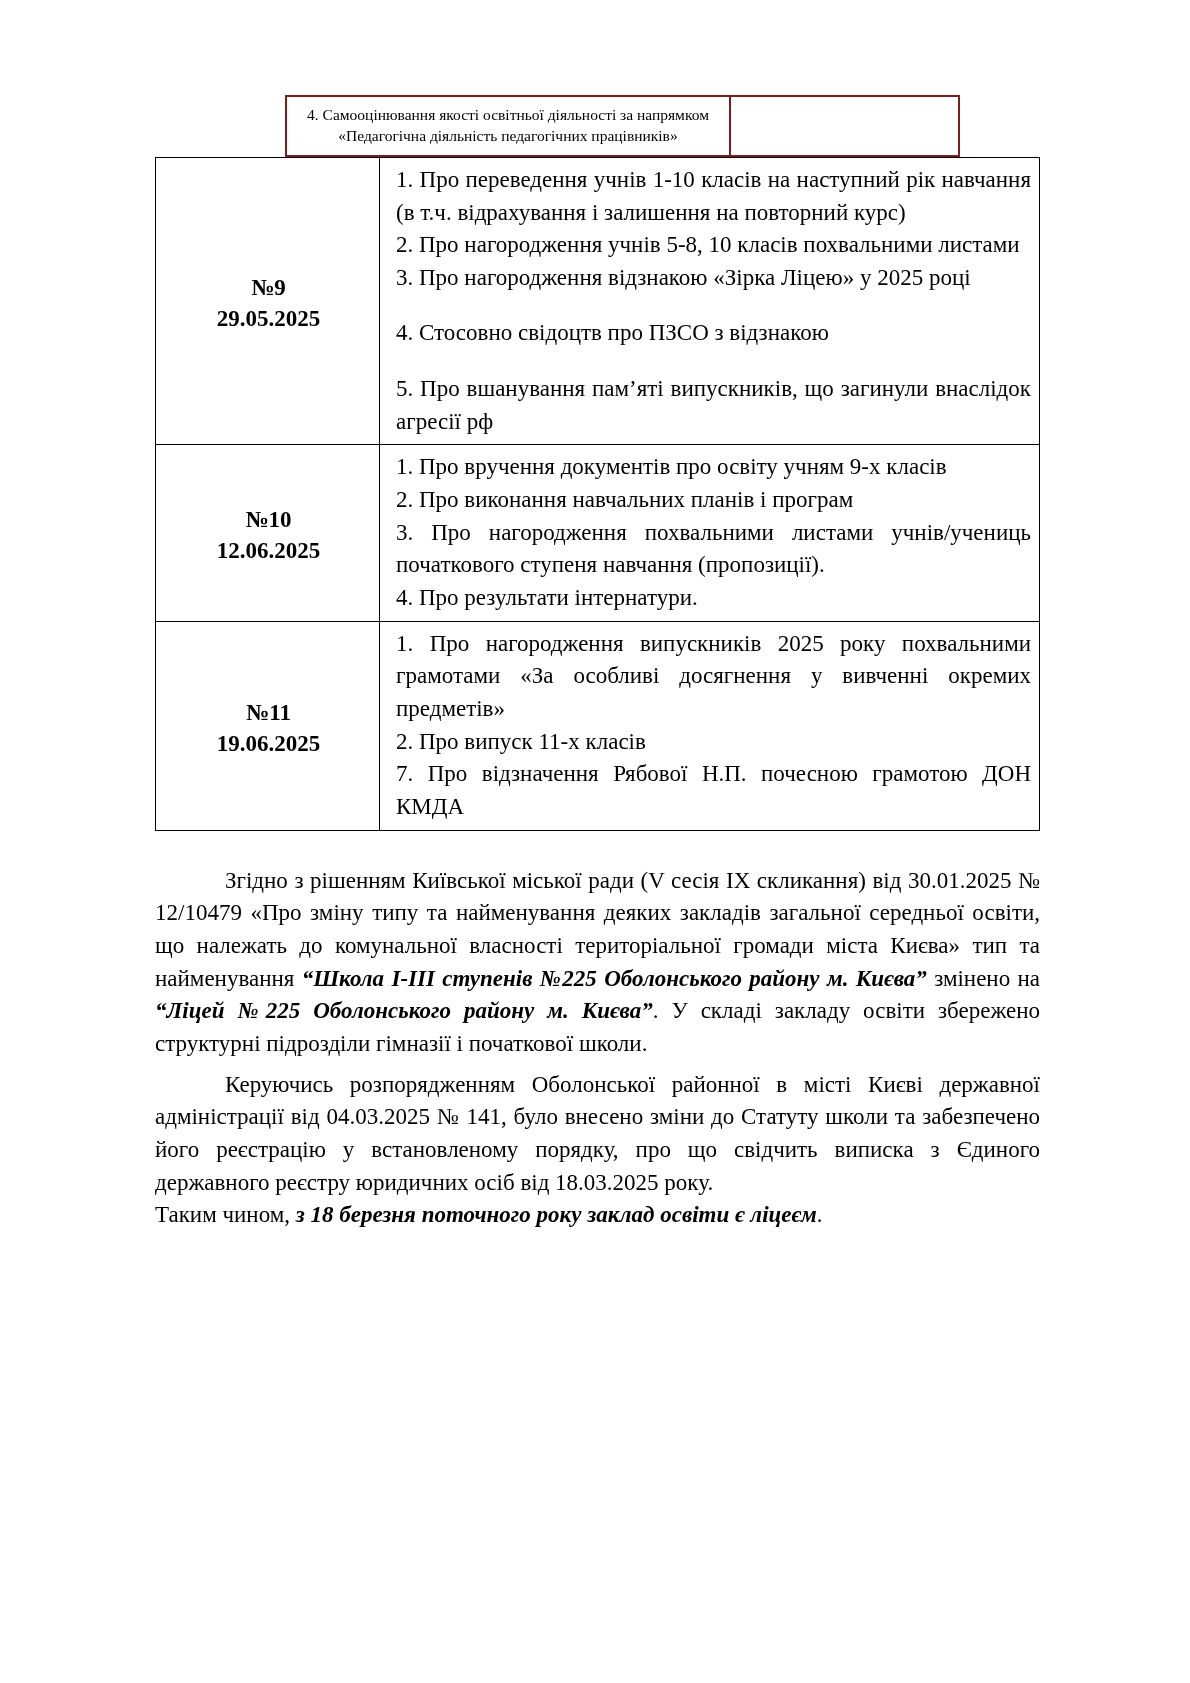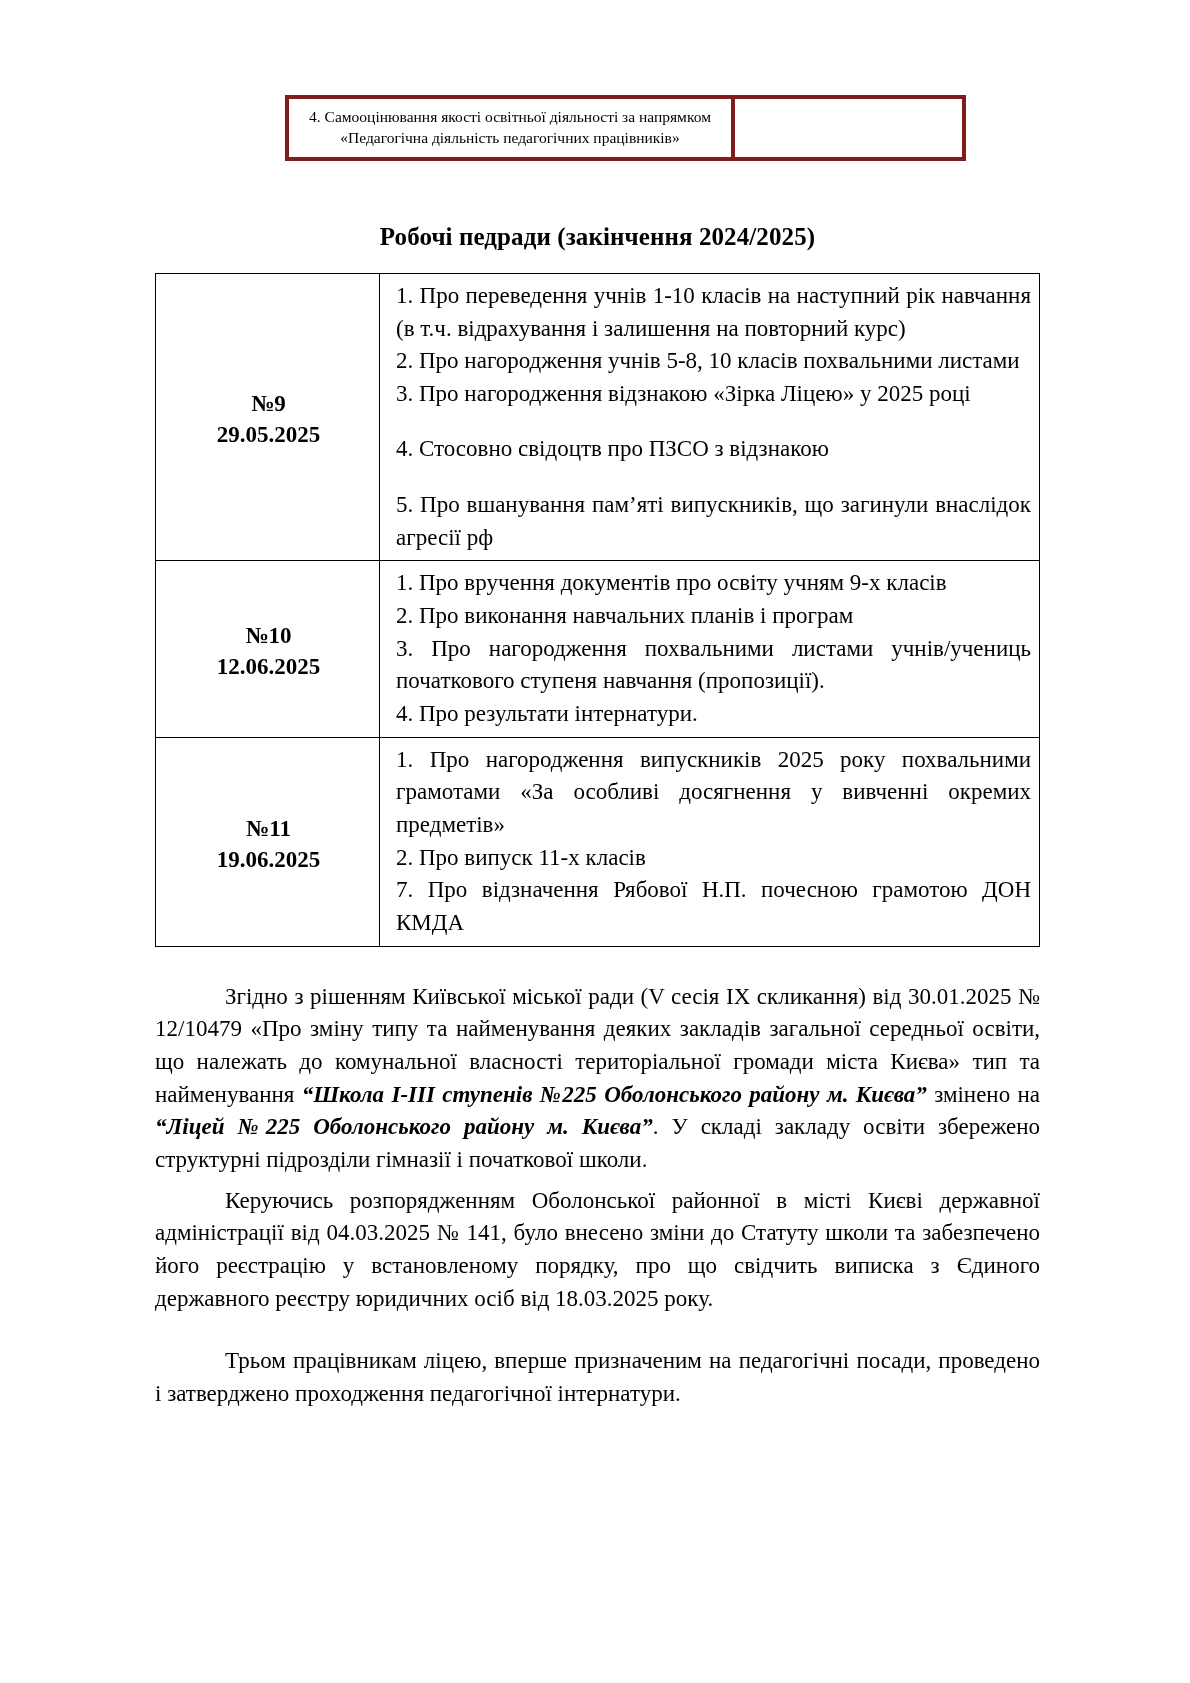--- a/index.html
+++ b/index.html
@@ -23,21 +23,21 @@
   }
 
   
   .header-table {
     border-collapse: collapse;
     margin: 0 0 0 130px;
     width: 655px;
     table-layout: fixed;
   }
   .header-table td {
-    border: 4px solid #7f1d1d;
+    border: 2px solid #7f1d1d;
     vertical-align: middle;
     padding: 8px 6px;
   }
   .header-table td.cell-text {
     width: 430px;
     text-align: center;
     font-size: 15.5px;
     line-height: 1.35;
   }
   .header-table td.cell-empty {
@@ -110,21 +110,20 @@
 
   <table class="header-table">
     <tbody>
         <tr>
       <td class="cell-text">4. Самооцінювання якості освітньої діяльності за напрямком «Педагогічна діяльність педагогічних працівників»</td>
       <td class="cell-empty"></td>
     </tr>
   </tbody>
     </table>
 
-  <div class="doc-title">Робочі педради (закінчення 2024/2025)</div>
 
   <table class="main-table">
     <tbody>
         <tr>
       <td class="col-num">
         <div>№9</div>
         <div>29.05.2025</div>
       </td>
       <td class="col-items">
         <p class="item">1. Про переведення учнів 1-10 класів на наступний рік навчання (в т.ч. відрахування і залишення на повторний курс)</p>
@@ -157,16 +156,16 @@
         <p class="item">7. Про відзначення Рябової Н.П. почесною грамотою ДОН КМДА</p>
       </td>
     </tr>
   </tbody>
     </table>
 
   <p class="para indent block-1"><span>Згідно з рішенням Київської міської ради (V сесія IX скликання)  від 30.01.2025 № 12/10479 «Про зміну типу та найменування деяких закладів загальної середньої освіти, що належать до комунальної власності територіальної громади міста Києва» тип та найменування  </span><b>“Школа І-ІІІ ступенів №225 Оболонського району м. Києва”</b><span> змінено на  </span><b>“Ліцей №225 Оболонського району м. Києва”</b><span>. У складі закладу освіти збережено структурні підрозділи гімназії і початкової школи.</span></p>
 
   <p class="para indent block-2">Керуючись розпорядженням Оболонської районної в місті Києві державної адміністрації від 04.03.2025 № 141, було внесено зміни до Статуту школи та забезпечено його реєстрацію у встановленому порядку, про що свідчить виписка з Єдиного державного реєстру юридичних осіб від 18.03.2025 року.</p>
 
+  <p class="para block-3"><span>Таким чином, </span><b>з 18 березня поточного року заклад освіти є ліцеєм</b><span>.</span></p>
 
-  <p class="para indent block-4">Трьом працівникам ліцею, вперше призначеним на педагогічні посади, проведено і затверджено проходження педагогічної інтернатури.</p>
 
 </div>
 
 </body></html>

